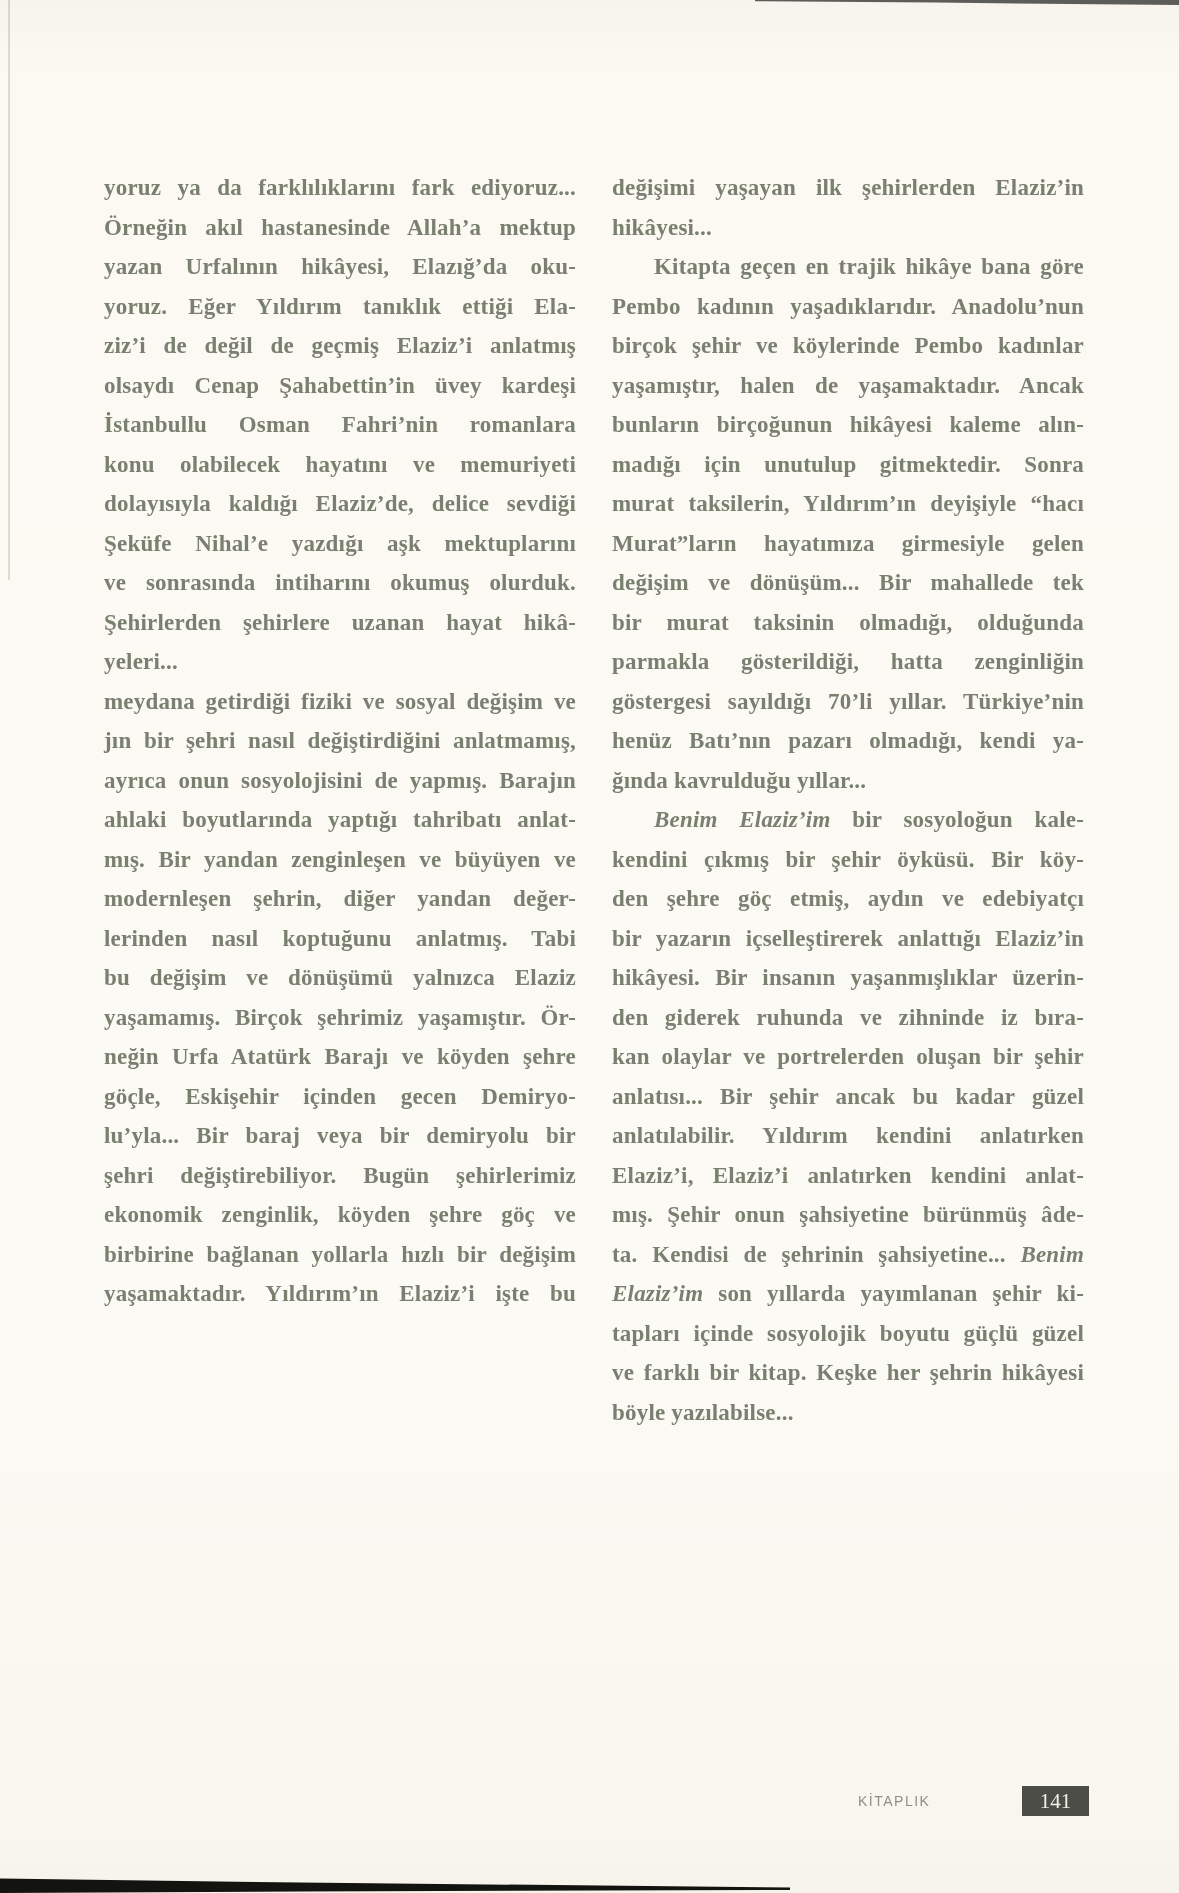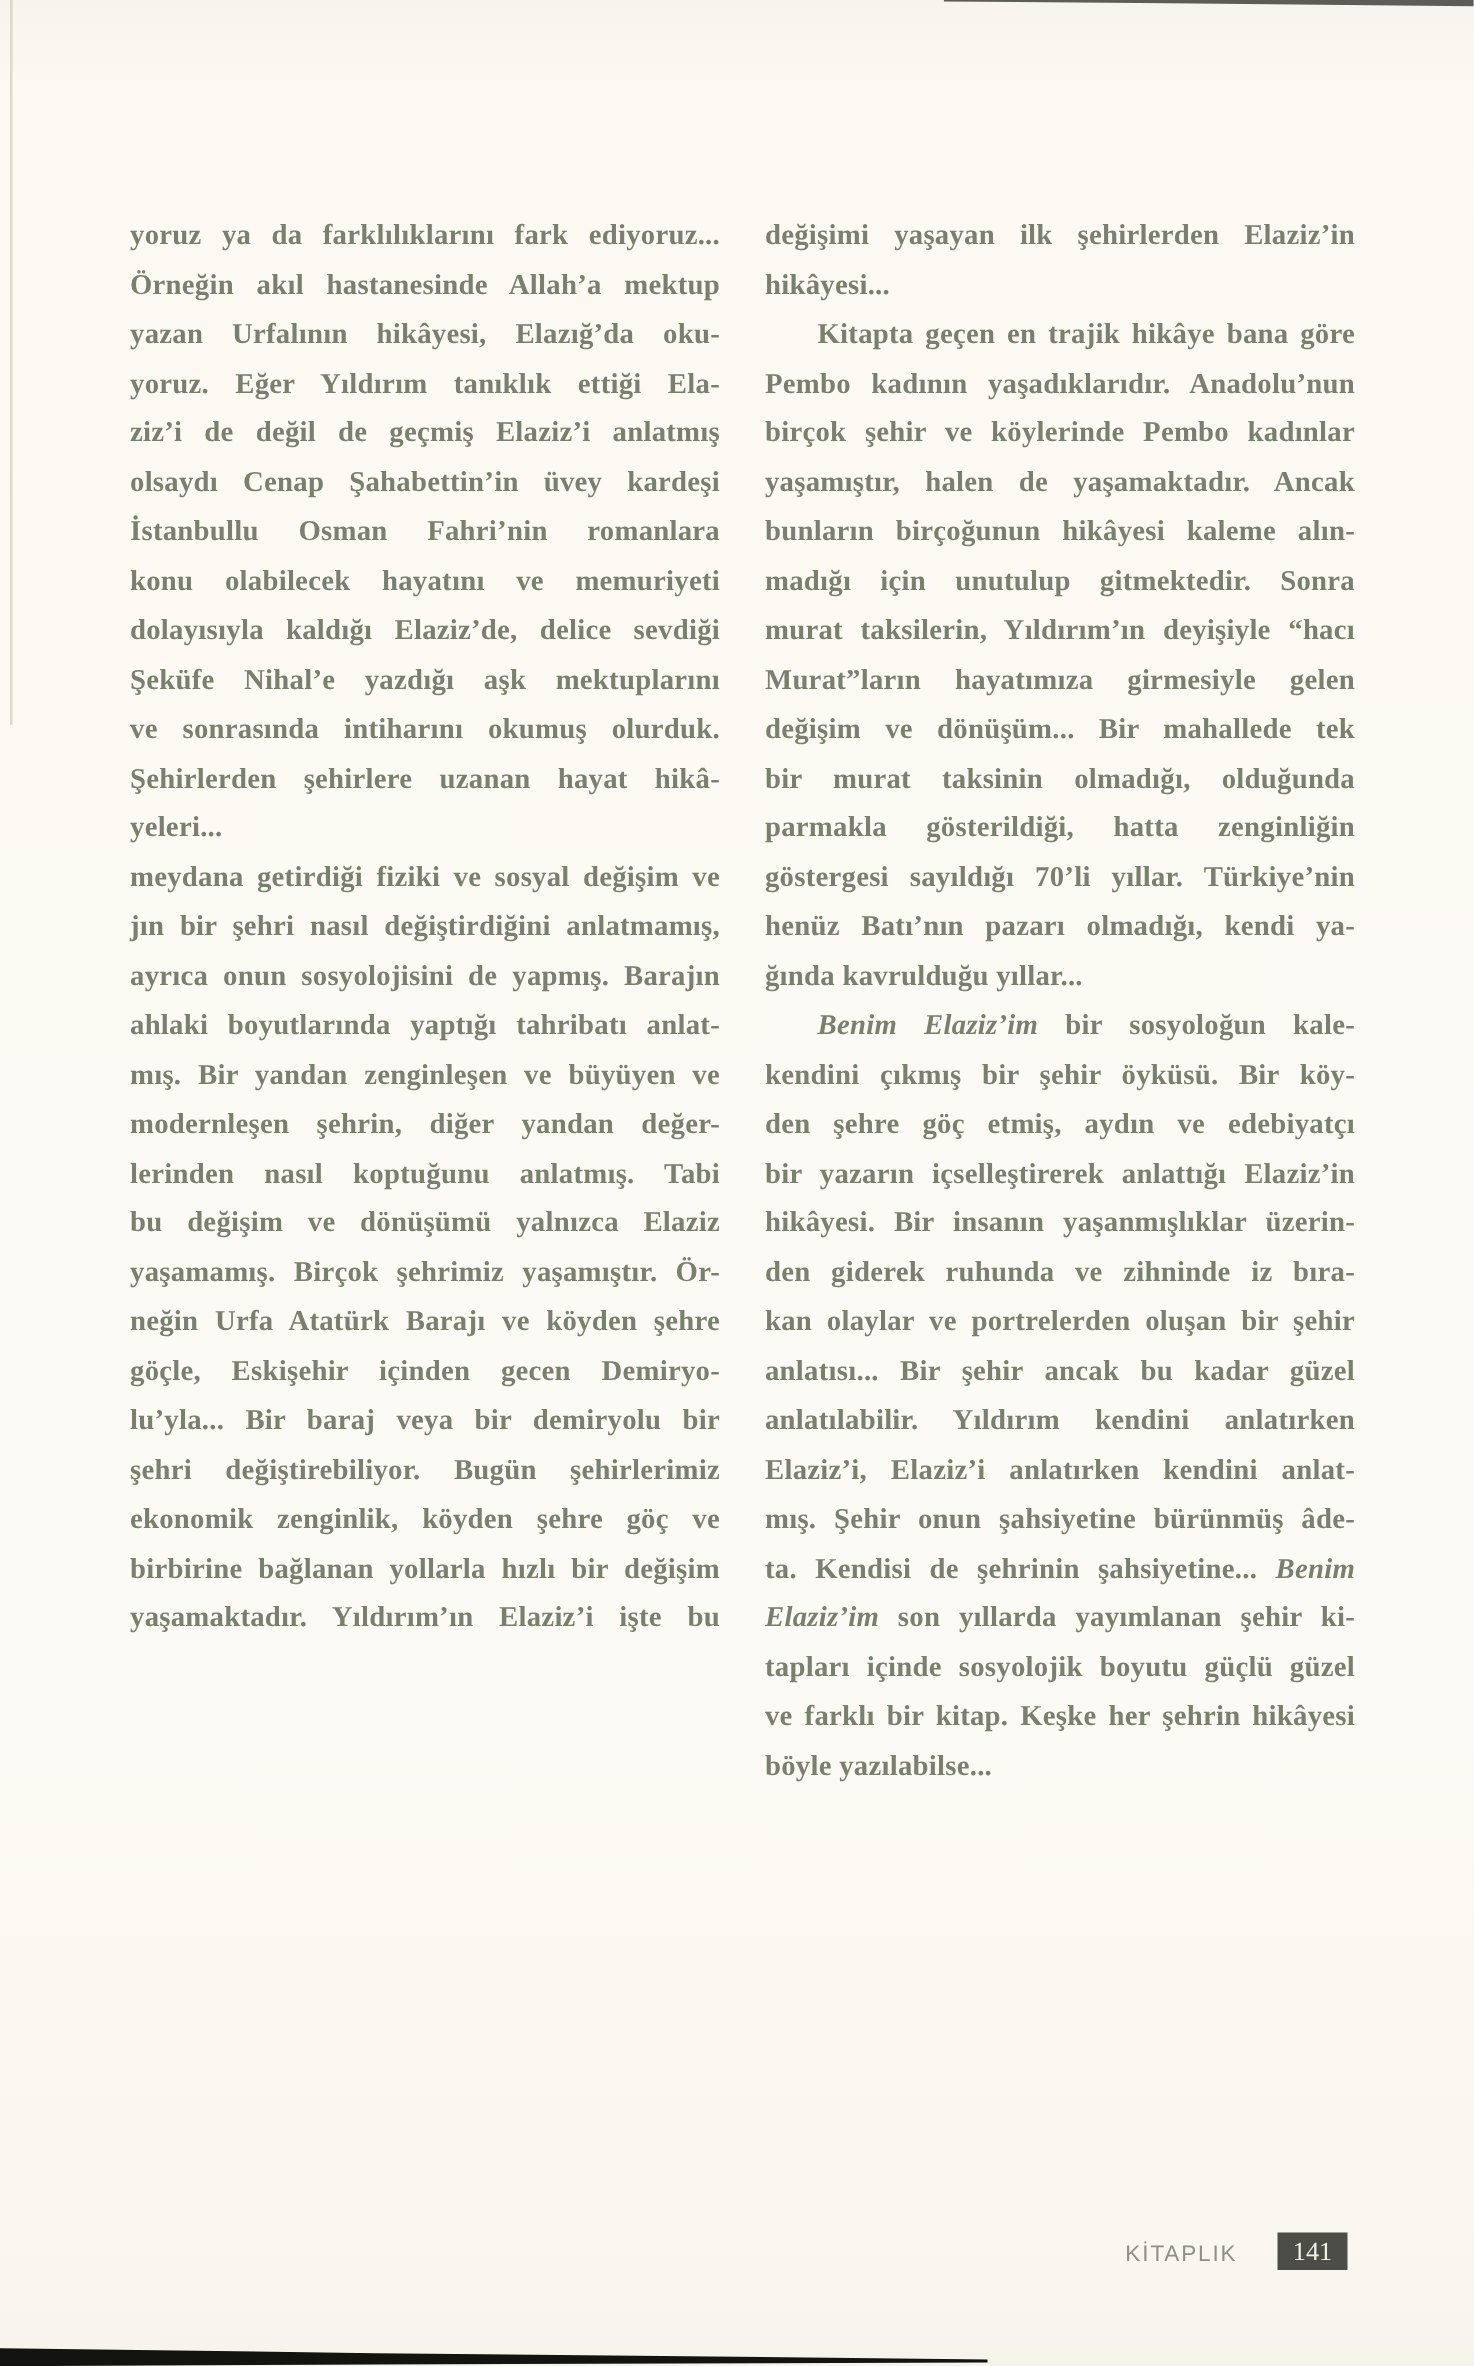--- a/index.html
+++ b/index.html
@@ -18,26 +18,26 @@
   .col-right{left:612px;}
   .line{
     height:39.5px;line-height:39.5px;
     text-align:left;white-space:normal;
   }
   .line.j{text-align:justify;text-align-last:justify;}
   .line.ind{text-indent:42px;}
   .line i{font-style:italic;}
   .footer-label{
     position:absolute;top:1793px;left:858px;width:132px;
-    text-align:right;
+    text-align:left;
     font-family:"Liberation Sans","DejaVu Sans",sans-serif;
-    font-size:18px;letter-spacing:1.5px;color:#8f8f88;
+    font-size:14px;letter-spacing:1.5px;color:#8f8f88;
   }
   .page-badge{
-    position:absolute;top:1786px;left:1022px;width:56px;height:30px;
+    position:absolute;top:1786px;left:1022px;width:67px;height:30px;
     background:#4d4d48;color:#f3f0e6;
     font-family:"Liberation Serif","DejaVu Serif",serif;
     font-size:21px;line-height:30px;text-align:center;
   }
   .edge-left{
     position:absolute;left:8px;top:0;width:2px;height:580px;
     background:rgba(185,180,162,0.45);
   }
   .scan-svg{position:absolute;}
 </style>

